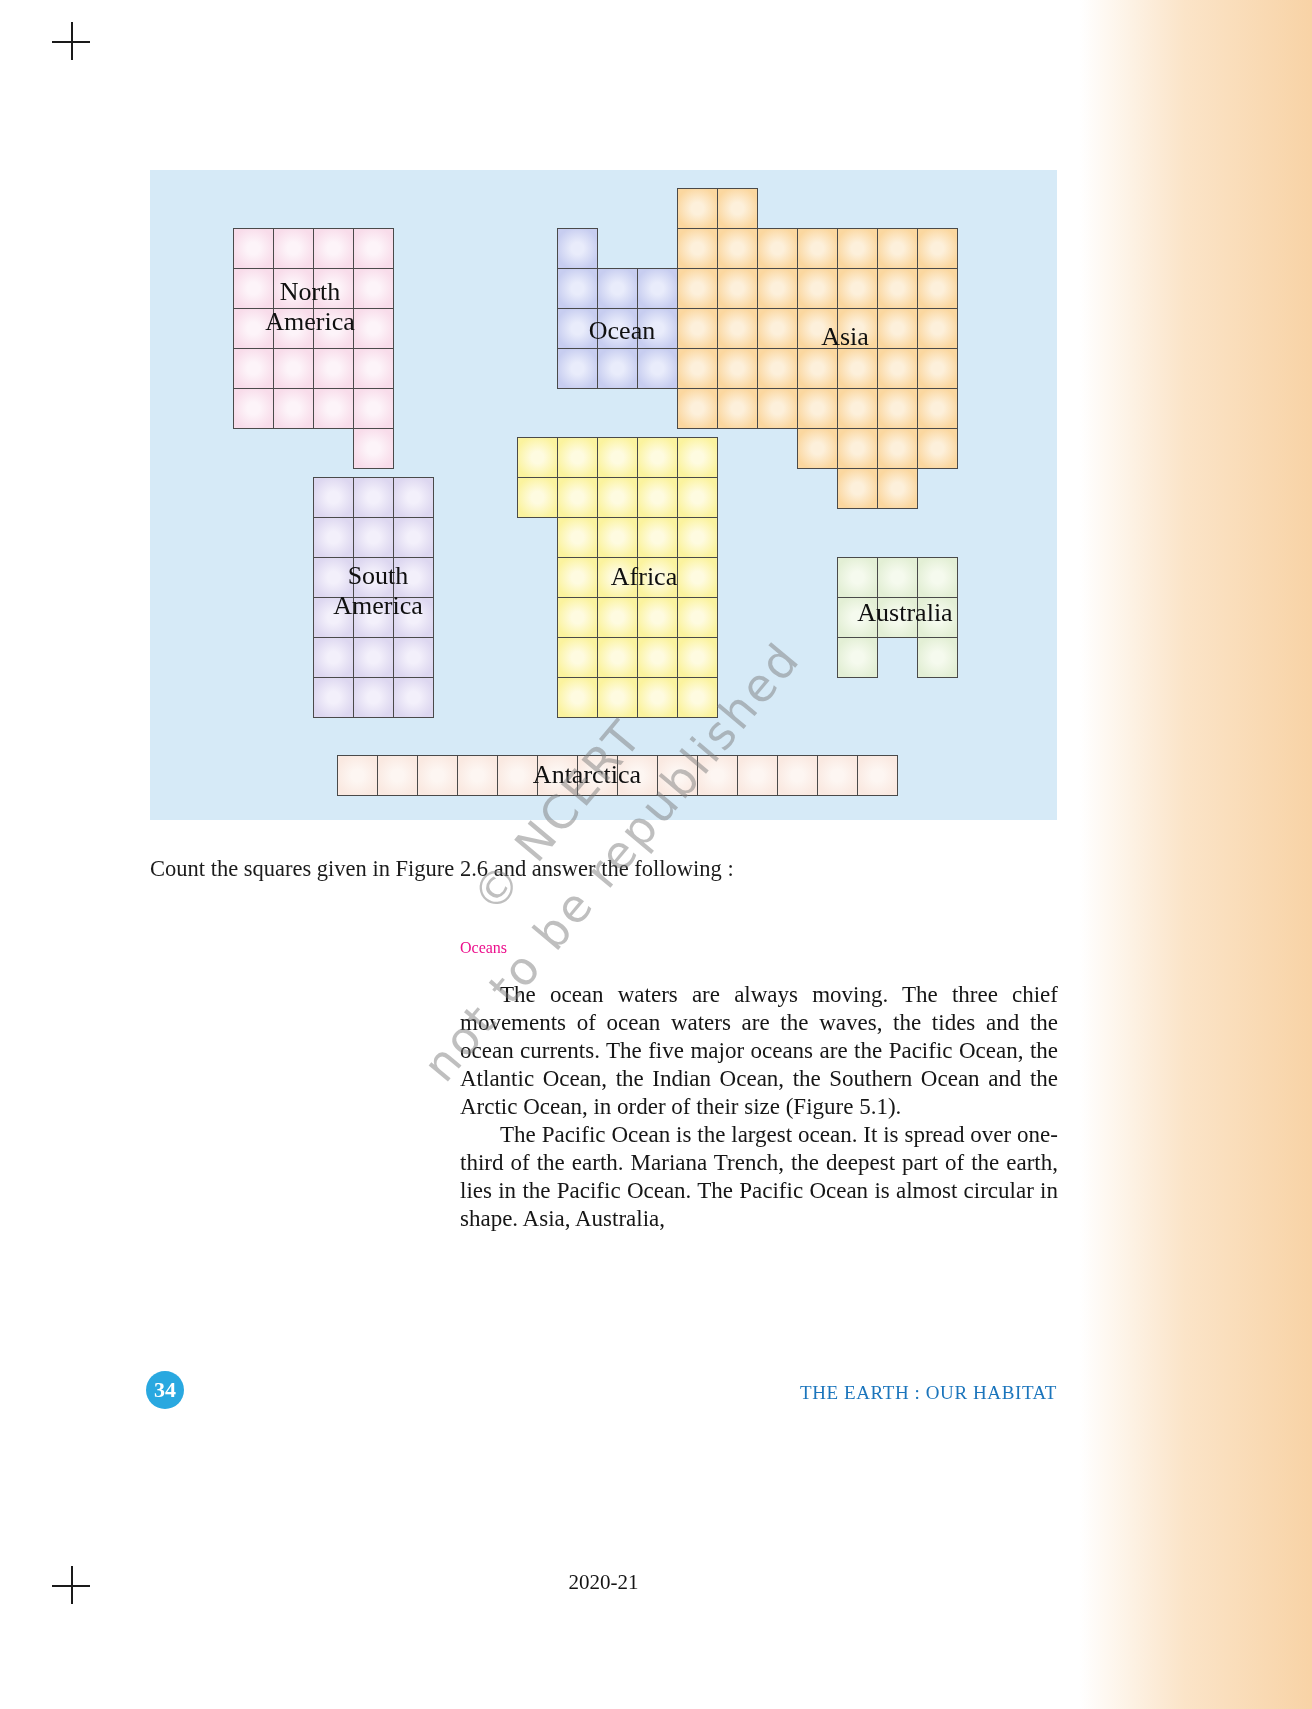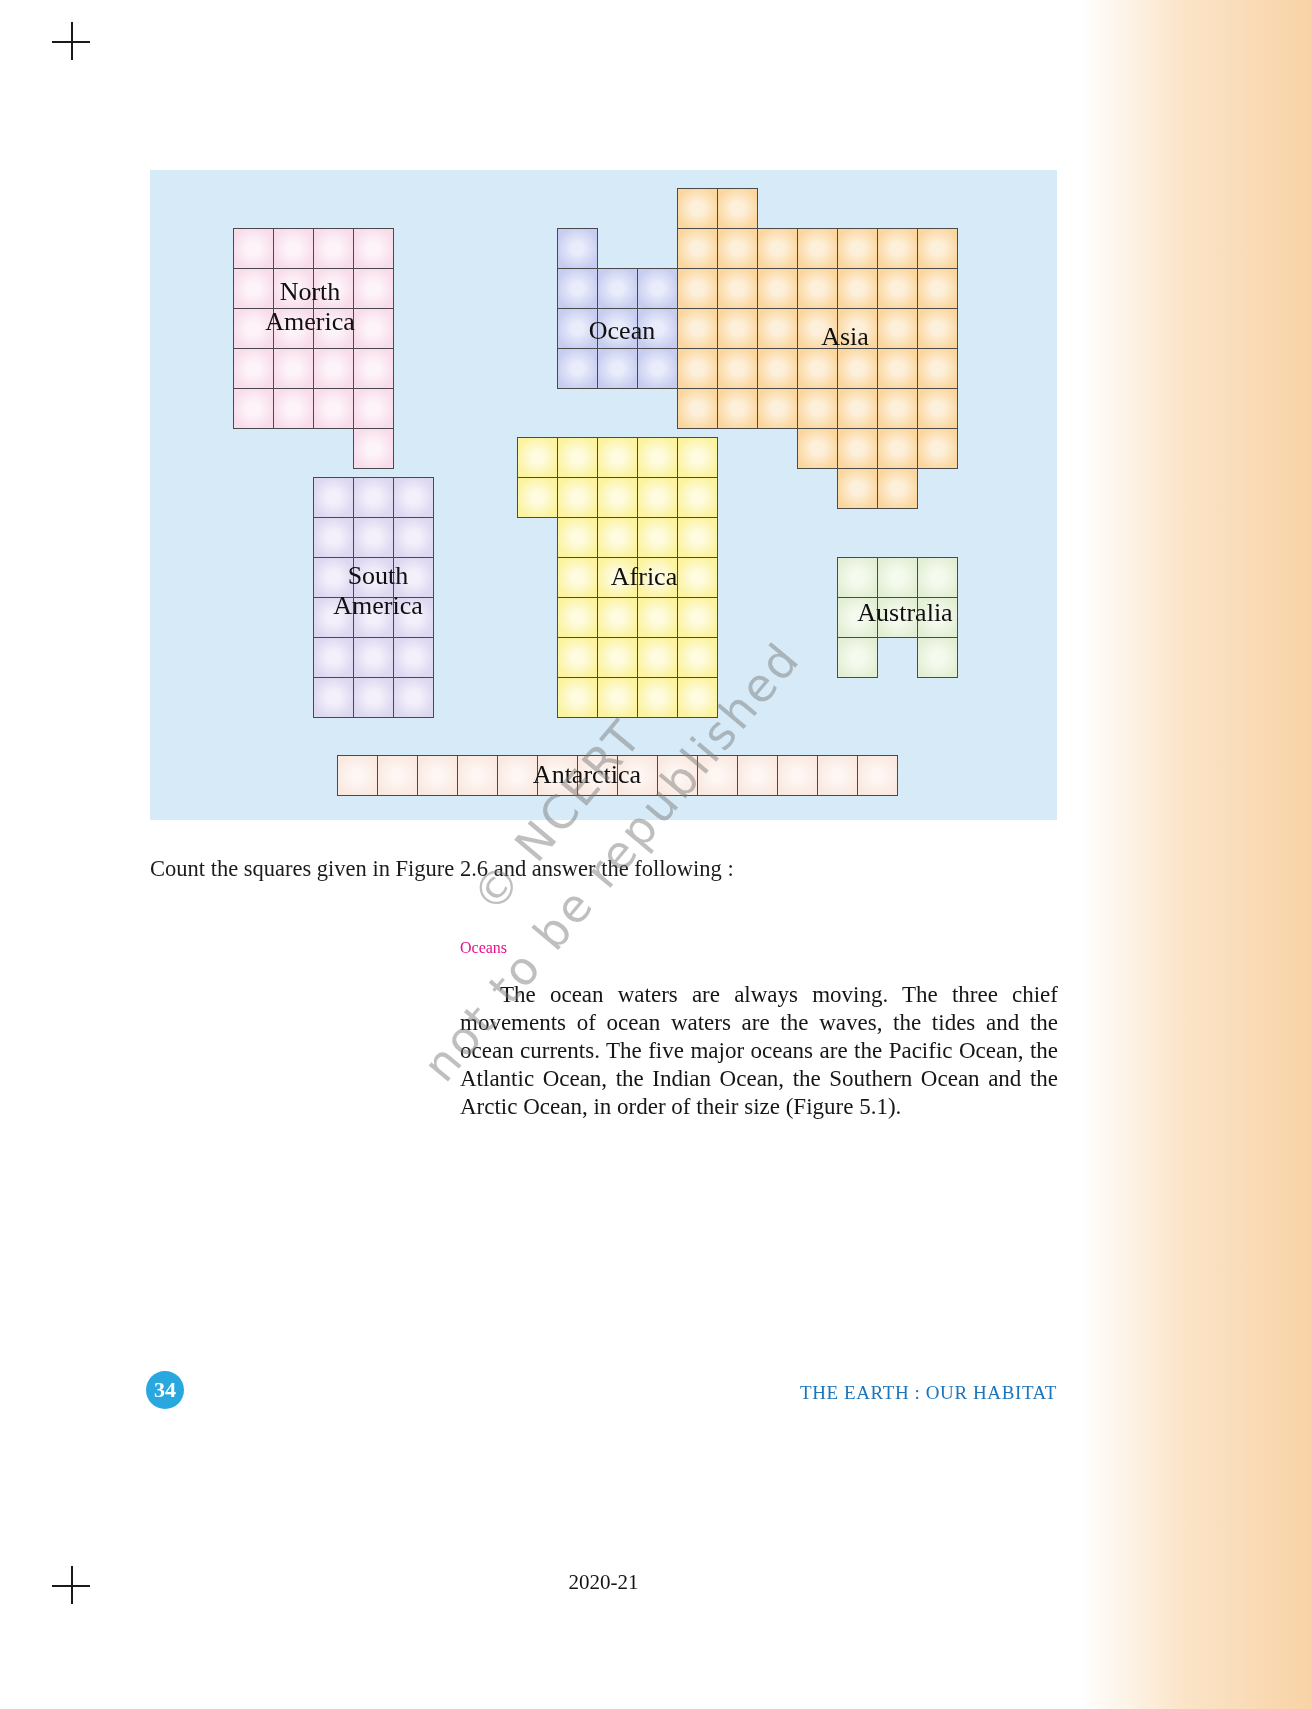--- a/index.html
+++ b/index.html
@@ -265,20 +265,21 @@
         <div class="cell" style="left: 520px; top: 0px; width: 41px; height: 41px; background: radial-gradient(circle, rgb(253, 246, 242) 0%, rgb(253, 246, 242) 22%, rgb(250, 233, 225) 78%);"></div>
         <div class="continent-label" style="left: 250px; top: 20px;">Antarctica</div>
       </div>
     </div>
 
   <div class="q-intro">Count the squares given in Figure 2.6 and answer the following :</div>
 
   <div class="article">
     <h3 class="oceans-heading" style="color: rgb(236, 15, 140);">Oceans</h3>
     <p class="para indent">The ocean waters are always moving. The three chief movements of ocean waters are the waves, the tides and the ocean currents. The five major oceans are the Pacific Ocean, the Atlantic Ocean, the Indian Ocean, the Southern Ocean and the Arctic Ocean, in order of their size (Figure 5.1).</p>
+    <p class="para indent">The Pacific Ocean is the largest ocean. It is spread over one-third of the earth. Mariana Trench, the deepest part of the earth, lies in the Pacific Ocean. The Pacific Ocean is almost circular in shape. Asia, Australia,</p>
   </div>
 
   <div class="watermark">
     <div>© NCERT</div>
     <div>not to be republished</div>
   </div>
 
   <div class="page-badge">34</div>
   <div class="footer-right">THE EARTH : OUR HABITAT</div>
   <div class="year">2020-21</div>

